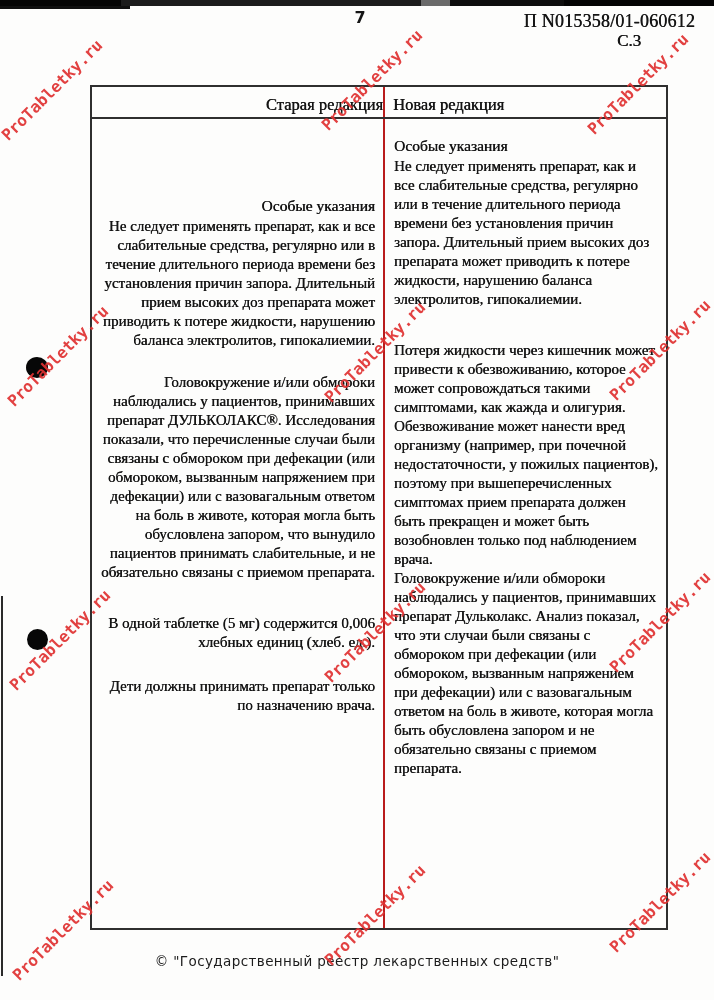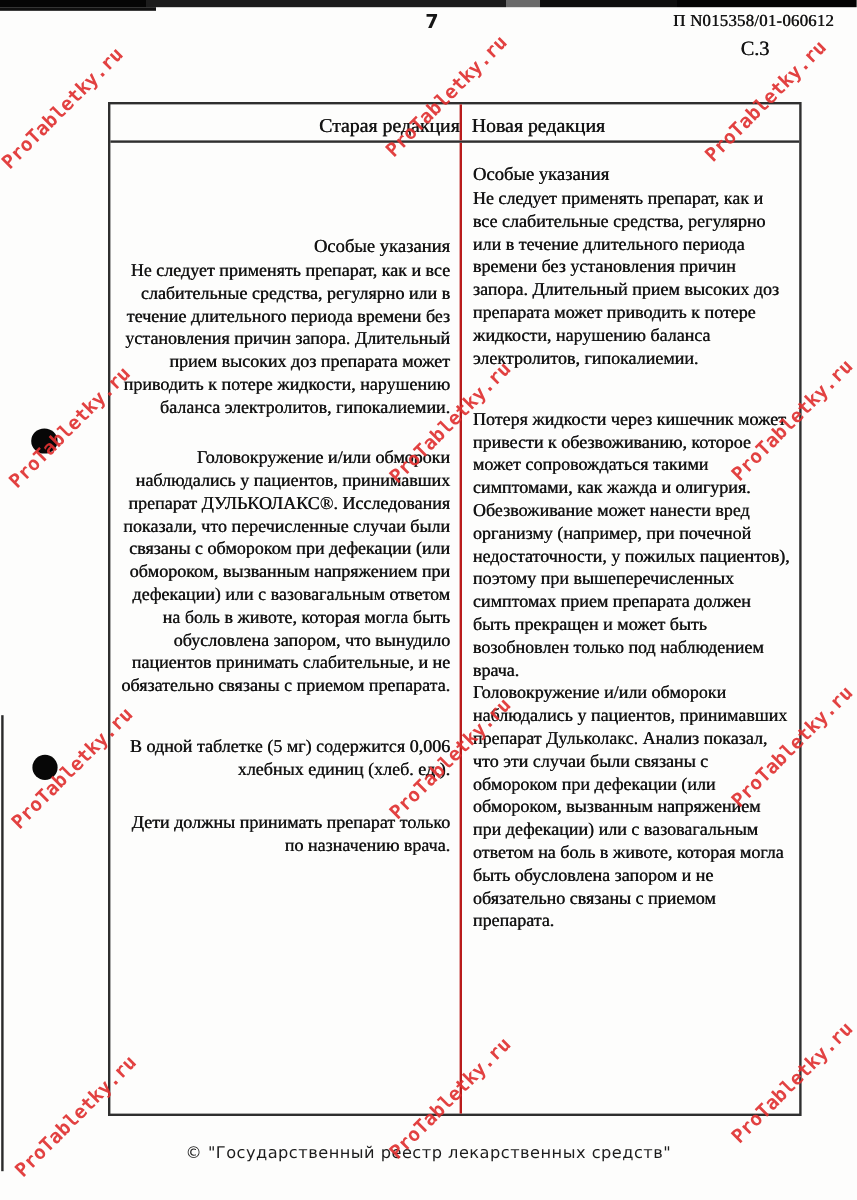--- a/index.html
+++ b/index.html
@@ -34,21 +34,21 @@
   .hole-2 { left: 27px; top: 629px; width: 21px; height: 21px; }
 
   
   .page-number {
     position: absolute; top: 8px; left: 348px; width: 24px;
     font-size: 16px; font-weight: bold; text-align: center;
     font-family: "DejaVu Sans", sans-serif;
   }
   .doc-number {
     position: absolute; top: 11px; right: 19px;
-    font-size: 14px; letter-spacing: 0.2px;
+    font-size: 18px; letter-spacing: 0.2px;
     text-shadow: 0.4px 0 0 currentColor;
   }
   .sheet-ref {
     position: absolute; top: 31px; left: 617px;
     font-size: 17px; text-shadow: 0.4px 0 0 currentColor;
   }
 
   
   .cmp-table {
     position: absolute; left: 90px; top: 85px; width: 578px; height: 845px;

